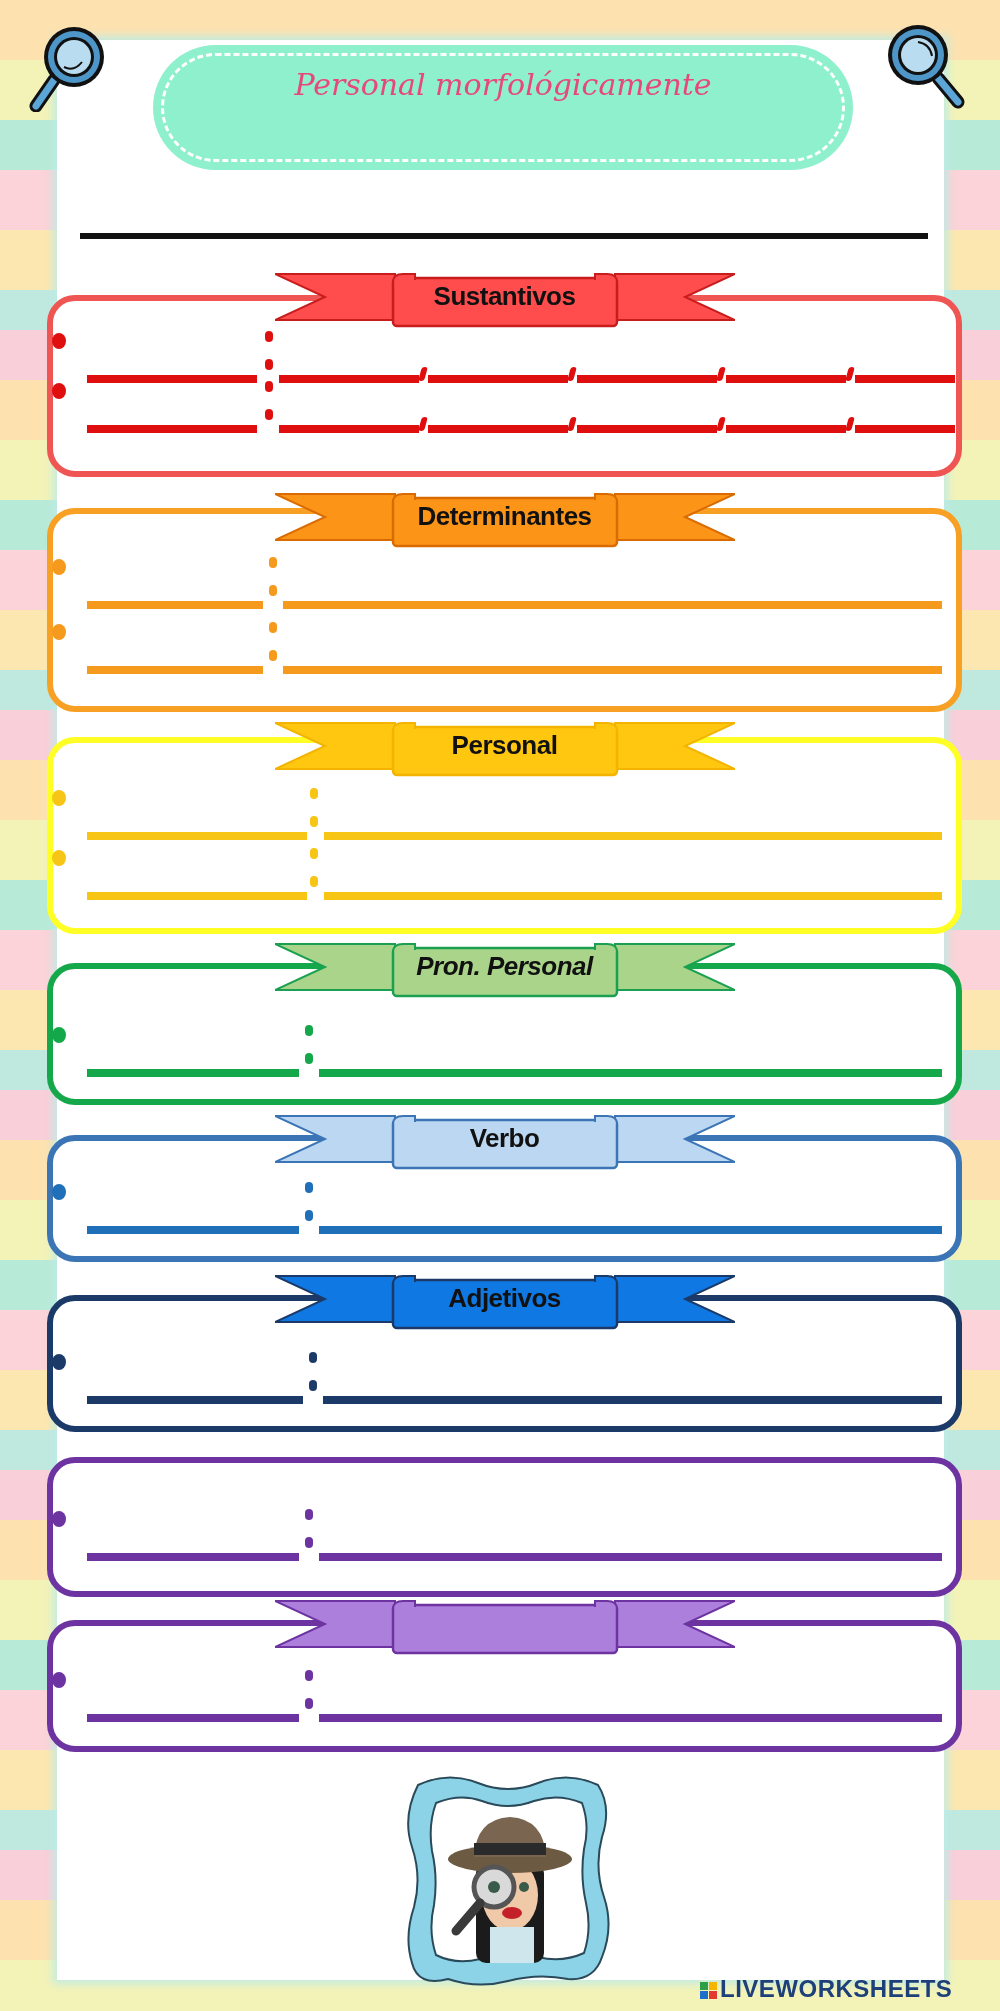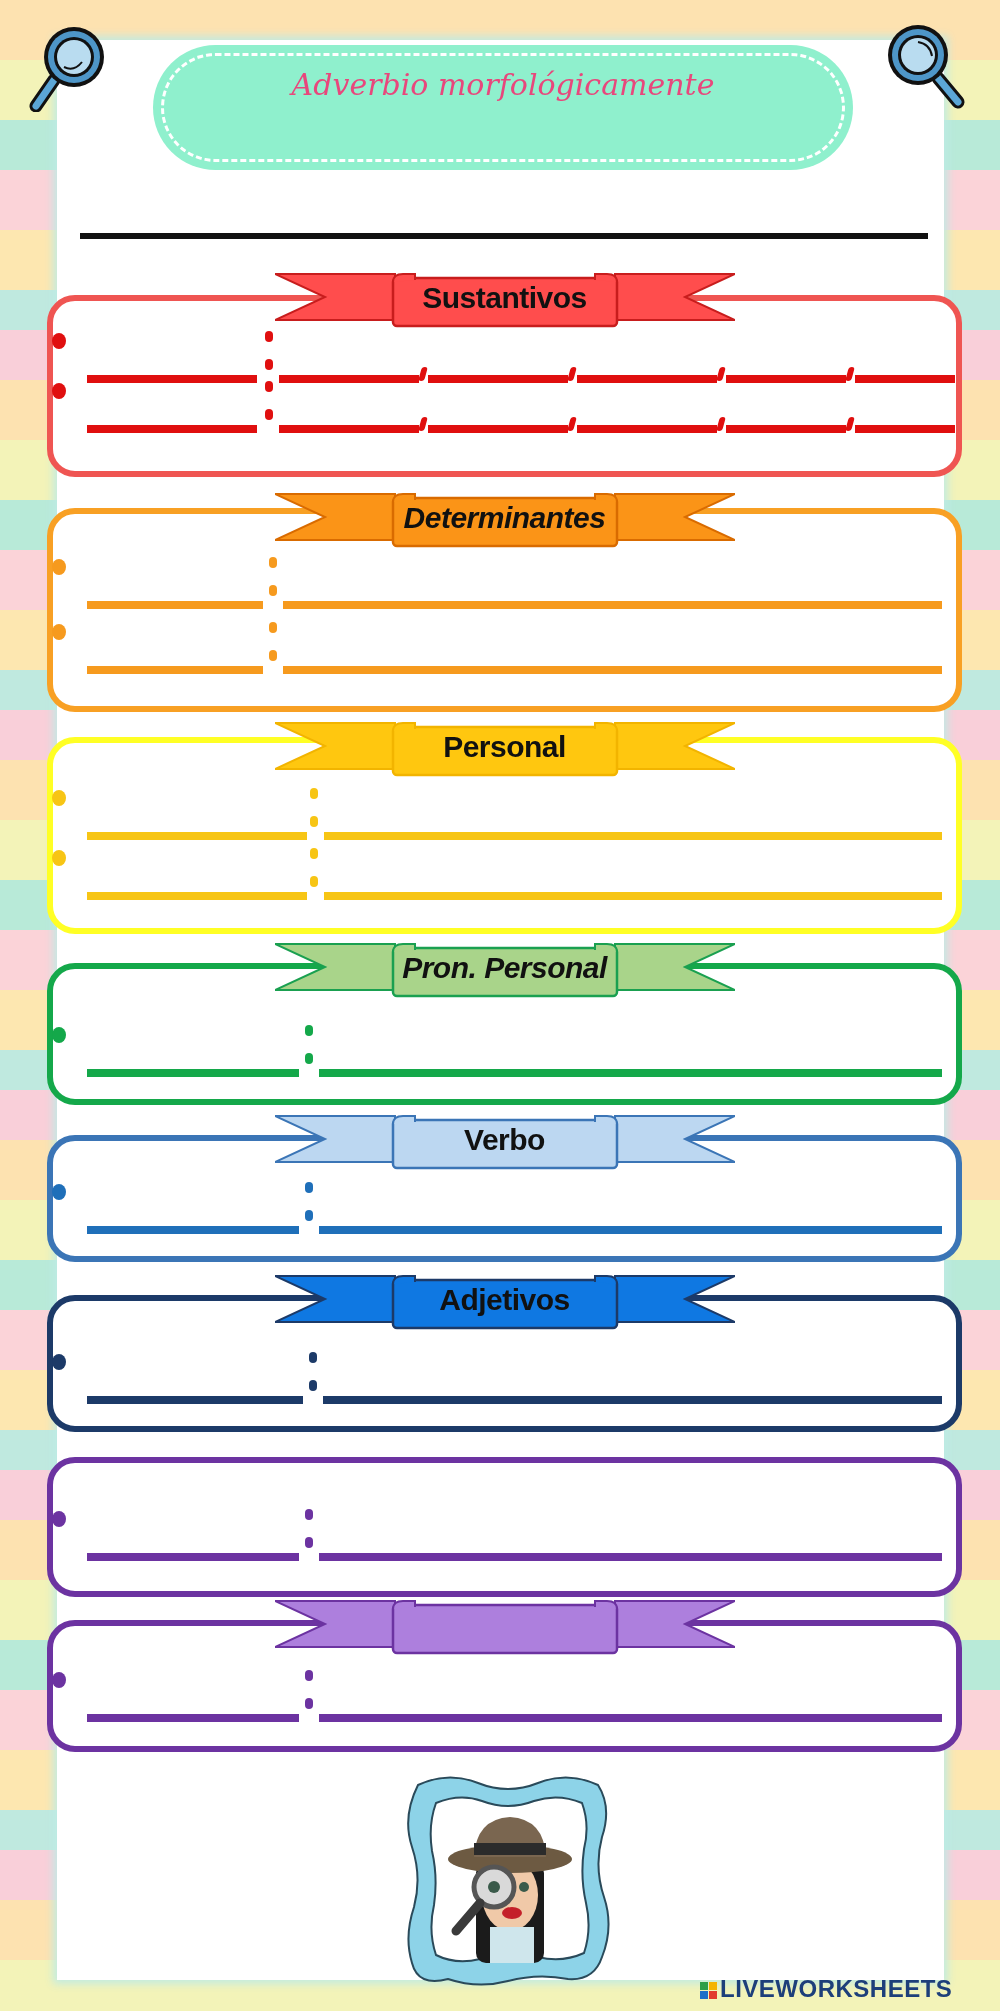--- a/index.html
+++ b/index.html
@@ -39,21 +39,21 @@
     position: absolute; left: 80px; top: 233px; width: 848px; height: 6px; background: #111;
   }
   .section { position: absolute; left: 47px; width: 915px; }
   .box {
     position: absolute; left: 0; right: 0; border: 6px solid; border-radius: 28px; background: #fff;
   }
   .ribbon { position: absolute; left: 50%; transform: translateX(-50%); width: 460px; height: 60px; }
   .ribbon svg { position: absolute; left: 0; top: 0; }
   .ribbon-label {
     position: absolute; left: 0; right: 0; top: 13px; text-align: center;
-    font-family: "Liberation Sans", sans-serif; font-size: 30px; color: #111; font-weight: bold; letter-spacing: -0.5px;
+    font-family: "Liberation Sans", sans-serif; font-size: 26px; color: #111; font-weight: bold; letter-spacing: -0.5px;
   }
   .bullet { position: absolute; width: 14px; height: 16px; border-radius: 50%; }
   .colon-dot { position: absolute; width: 8px; height: 11px; border-radius: 4px; }
   .line { position: absolute; height: 8px; }
   .comma { position: absolute; width: 6px; height: 14px; transform: skewX(-15deg); border-radius: 3px; }
   .frame { position: absolute; left: 398px; top: 1767px; width: 220px; height: 226px; }
   .watermark {
     position: absolute; left: 700px; top: 1975px; color: #1d3f7a;
     font-family: "Liberation Sans", sans-serif; font-weight: bold; font-size: 24px; letter-spacing: 0.5px;
   }
@@ -83,21 +83,21 @@
     <circle cx="40" cy="35" r="30" fill="#111"></circle>
     <circle cx="40" cy="35" r="26" fill="#4e96c8"></circle>
     <circle cx="40" cy="35" r="20" fill="#111"></circle>
     <circle cx="40" cy="35" r="17" fill="#b9dcf0"></circle>
     <path d="M40 22 Q52 24 54 36" stroke="#111" stroke-width="2" fill="none"></path>
   </svg>
 </div>
 
 <div class="title-pill">
   <div class="title-text">
-    <div>Adverbio morfológicamente</div>
+    <div>Personal morfológicamente</div>
   </div>
 </div>
 
 <div class="sentence-line"></div>
 
 <div id="sections">
     <div class="section" style="top: 268px; height: 197px;">
       <div class="box" style="top: 27px; height: 170px; border-color: rgb(239, 85, 82);"></div>
       <div class="ribbon" style="top: 0px;">
         <svg width="460" height="60" viewBox="0 0 460 60">
@@ -131,21 +131,21 @@
       <div class="line" style="left: 381px; top: 157px; width: 140px; background: rgb(224, 15, 15);"></div>
       <div class="comma" style="left: 522px; top: 149px; background: rgb(224, 15, 15);"></div>
       <div class="line" style="left: 530px; top: 157px; width: 140px; background: rgb(224, 15, 15);"></div>
       <div class="comma" style="left: 671px; top: 149px; background: rgb(224, 15, 15);"></div>
       <div class="line" style="left: 679px; top: 157px; width: 120px; background: rgb(224, 15, 15);"></div>
       <div class="comma" style="left: 800px; top: 149px; background: rgb(224, 15, 15);"></div>
       <div class="line" style="left: 808px; top: 157px; width: 100px; background: rgb(224, 15, 15);"></div>
     </div>
     <div class="section" style="top: 488px; height: 212px;">
       <div class="box" style="top: 20px; height: 192px; border-color: rgb(248, 160, 36);"></div>
-      <div class="ribbon" style="top: 0px; font-style: italic;">
+      <div class="ribbon" style="top: 0px;">
         <svg width="460" height="60" viewBox="0 0 460 60">
     <path d="M0 6 L120 6 L120 52 L0 52 L50 29 Z" fill="#fb9417" stroke="#d96b00" stroke-width="2"></path>
     <path d="M460 6 L340 6 L340 52 L460 52 L410 29 Z" fill="#fb9417" stroke="#d96b00" stroke-width="2"></path>
     <rect x="118" y="10" width="224" height="48" rx="4" fill="#fb9417" stroke="#d96b00" stroke-width="2.5"></rect>
     <path d="M118 14 Q118 6 128 6 L140 6 L140 12" fill="#fb9417" stroke="#d96b00" stroke-width="2"></path>
     <path d="M342 14 Q342 6 332 6 L320 6 L320 12" fill="#fb9417" stroke="#d96b00" stroke-width="2"></path>
   </svg>
         <div class="ribbon-label">Determinantes</div>
       </div>
       <div class="bullet" style="left: 5px; top: 71px; background: rgb(246, 154, 30);"></div>

